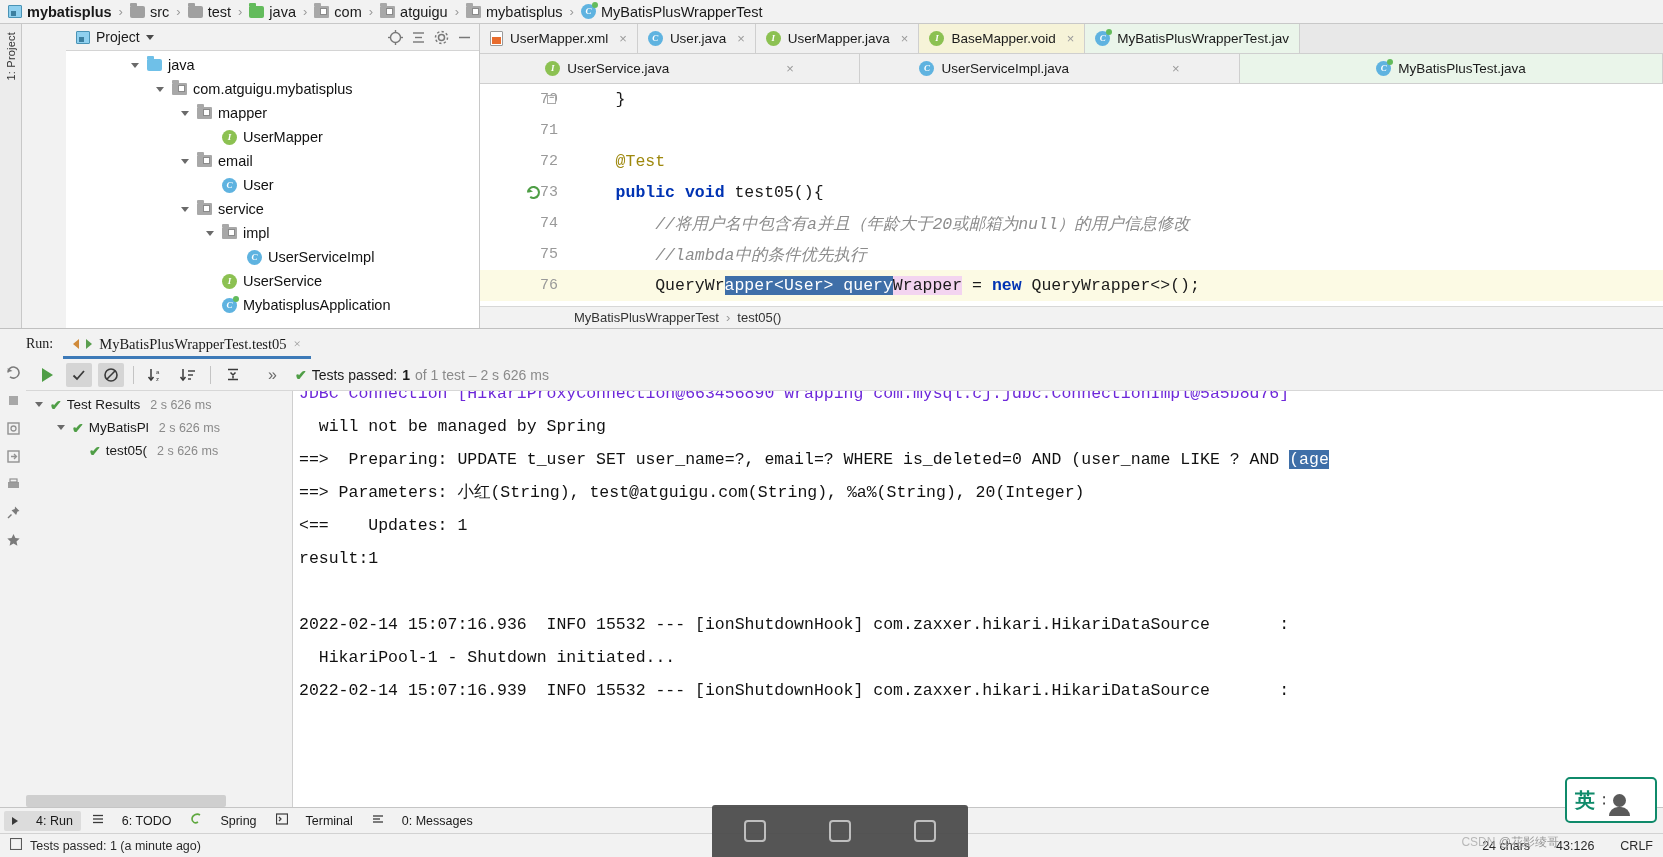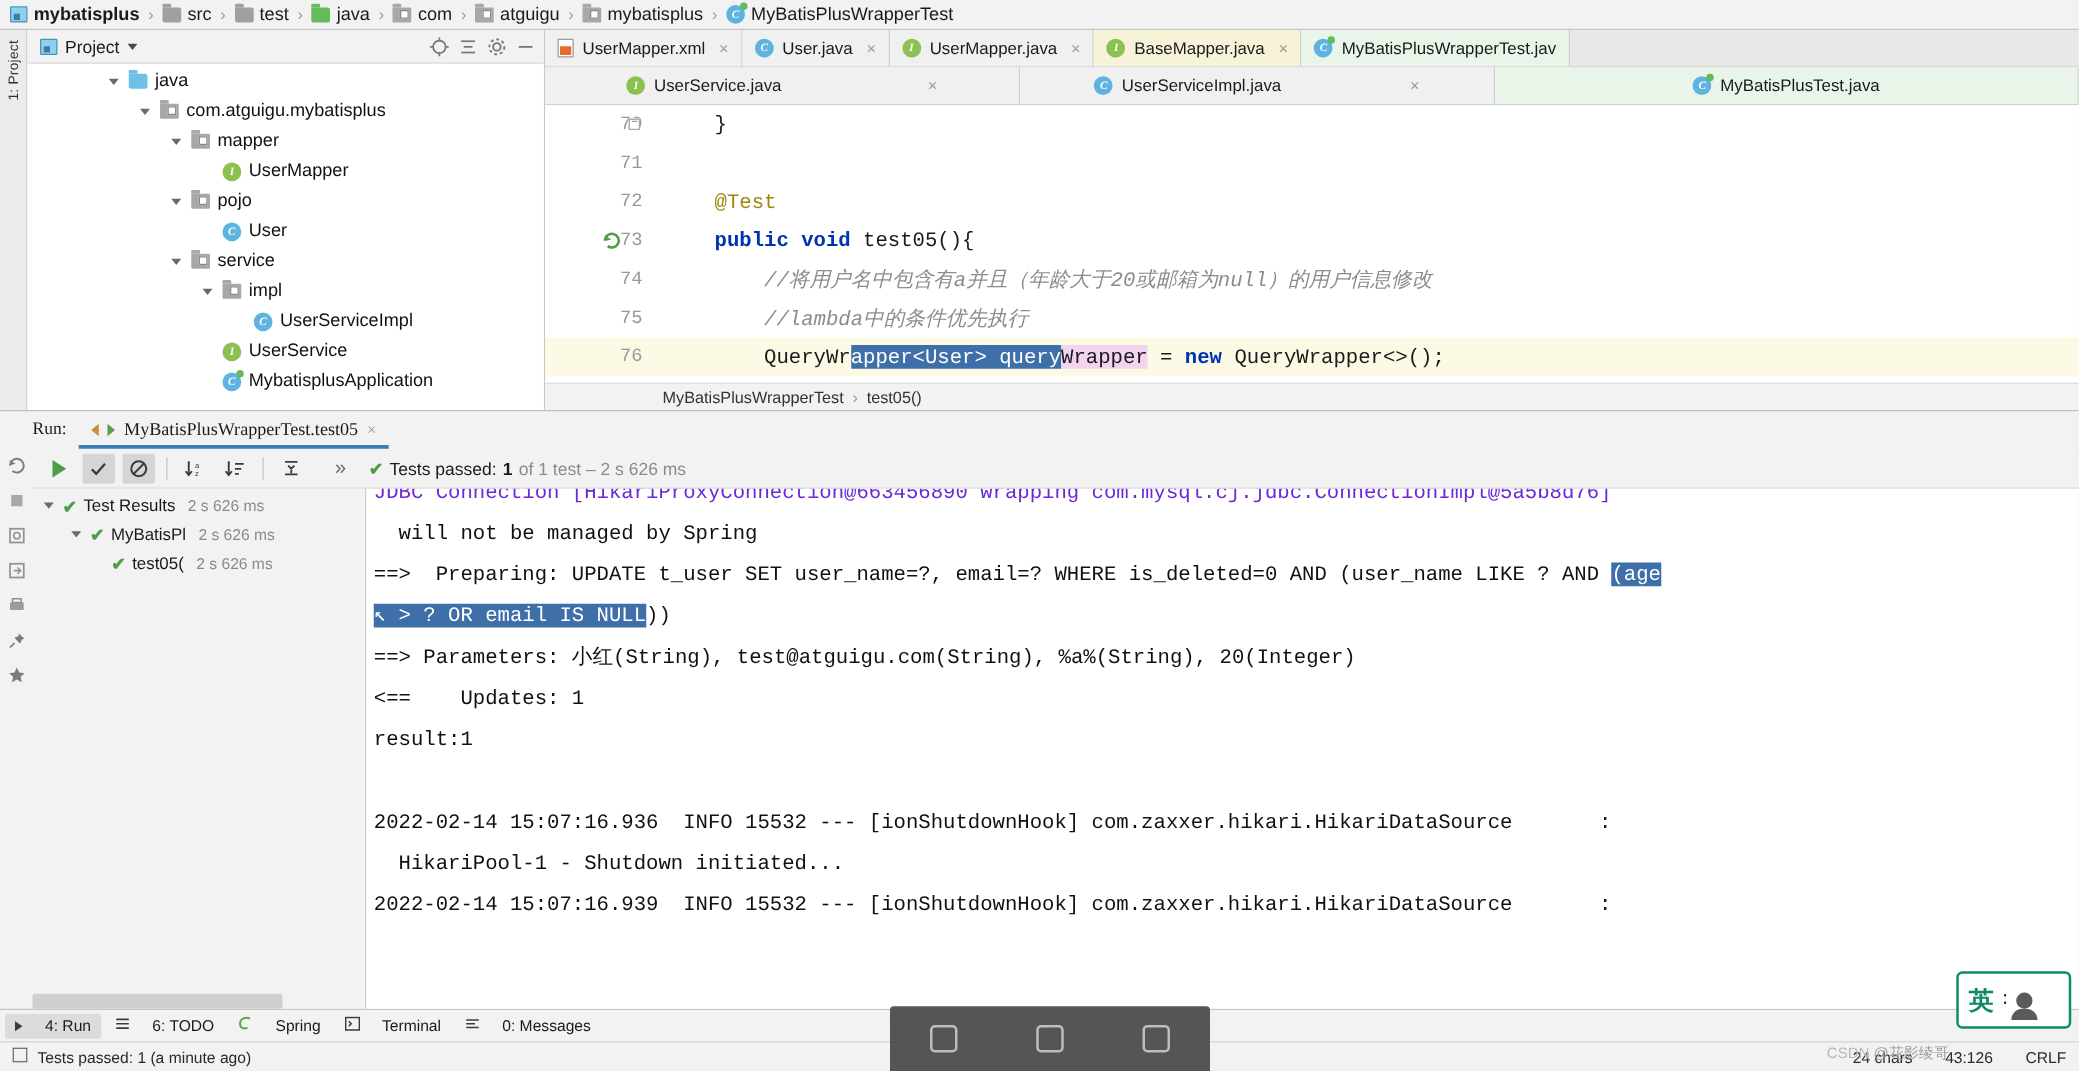--- a/index.html
+++ b/index.html
@@ -57,21 +57,21 @@
   .rail {
     width: 22px; background: #ececec; border-right: 1px solid #c8c8c8;
     display: flex; flex-direction: column; align-items: center; padding-top: 4px; flex: 0 0 22px;
   }
   .rail-v {
     writing-mode: vertical-rl; transform: rotate(180deg);
     font-size: 11px; color: #333; padding: 4px 0; white-space: nowrap; letter-spacing: .2px;
   }
 
   
-  .project-panel { width: 414px; background: #fff; display: flex; flex-direction: column; flex: 0 0 414px; border-right: 1px solid #c8c8c8; }
+  .project-panel { width: 414px; background: #fff; display: flex; flex-direction: column; flex: 0 0 414px; border-right: 1px solid #c8c8c8; margin-left: 44px; }
   .pp-head {
     height: 27px; display: flex; align-items: center; gap: 6px;
     padding: 0 6px 0 10px; background: #f2f2f2; border-bottom: 1px solid #d4d4d4; flex: 0 0 27px;
   }
   .pp-title { font-size: 14px; }
   .pp-head .spacer { flex: 1; }
   .tb-ic { width: 17px; height: 17px; position: relative; opacity: .72; cursor: pointer; }
   .caret-dn { width:0;height:0;border-left:4px solid transparent;border-right:4px solid transparent;border-top:5px solid #4a4a4a; }
 
   .tree { flex: 1; overflow: hidden; padding-top: 2px; background: #fff; position: relative; }
@@ -299,21 +299,21 @@
         </div>
         <div class="tnode" style="padding-left:156px">
           <span class="ic ic-iface">I</span>
           <span class="tlabel">UserMapper</span>
         </div>
         <div class="tnode" style="padding-left:112px">
           <span class="tw">
               <span class="chev"></span>
             </span>
           <span class="ic ic-pkg"></span>
-          <span class="tlabel">pojo</span>
+          <span class="tlabel">email</span>
         </div>
         <div class="tnode" style="padding-left:156px">
           <span class="ic ic-class">C</span>
           <span class="tlabel">User</span>
         </div>
         <div class="tnode" style="padding-left:112px">
           <span class="tw">
               <span class="chev"></span>
             </span>
           <span class="ic ic-pkg"></span>
@@ -353,21 +353,21 @@
           <span>User.java</span>
           <span class="x">×</span>
         </div>
         <div class="etab">
           <span class="ic ic-iface">I</span>
           <span>UserMapper.java</span>
           <span class="x">×</span>
         </div>
         <div class="etab sel-y">
           <span class="ic ic-iface">I</span>
-          <span>BaseMapper.java</span>
+          <span>BaseMapper.void</span>
           <span class="x">×</span>
         </div>
         <div class="etab sel-g">
           <span class="ic ic-class test">C</span>
           <span>MyBatisPlusWrapperTest.jav</span>
         </div>
       </div>
       <div class="tabrow row2">
         <div class="etab" style="width:380px;justify-content:center">
           <span class="ic ic-iface">I</span>
@@ -574,21 +574,20 @@
               <span>test05(</span>
               <span class="ttime">2 s 626 ms</span>
             </div>
             <div class="tt-scroll"></div>
           </div>
 
           <div class="console">
             <div class="coline" style="margin-top:-18px;color:#6d28d9">JDBC Connection [HikariProxyConnection@663456890 wrapping com.mysql.cj.jdbc.ConnectionImpl@5a5b8d76]</div>
             <div class="coline">  will not be managed by Spring</div>
             <div class="coline"><span>==&gt;  Preparing: UPDATE t_user SET user_name=?, email=? WHERE is_deleted=0 AND (user_name LIKE ? AND </span><span class="cosel">(age</span></div>
-            <div class="coline"><span class="cosel">↖ &gt; ? OR email IS NULL</span><span>))</span></div>
             <div class="coline">==&gt; Parameters: 小红(String), test@atguigu.com(String), %a%(String), 20(Integer)</div>
             <div class="coline">&lt;==    Updates: 1</div>
             <div class="coline">result:1</div>
             <div class="coline"></div>
             <div class="coline">2022-02-14 15:07:16.936  INFO 15532 --- [ionShutdownHook] com.zaxxer.hikari.HikariDataSource       :</div>
             <div class="coline">  HikariPool-1 - Shutdown initiated...</div>
             <div class="coline">2022-02-14 15:07:16.939  INFO 15532 --- [ionShutdownHook] com.zaxxer.hikari.HikariDataSource       :</div>
           </div>
         </div>
       </div>

